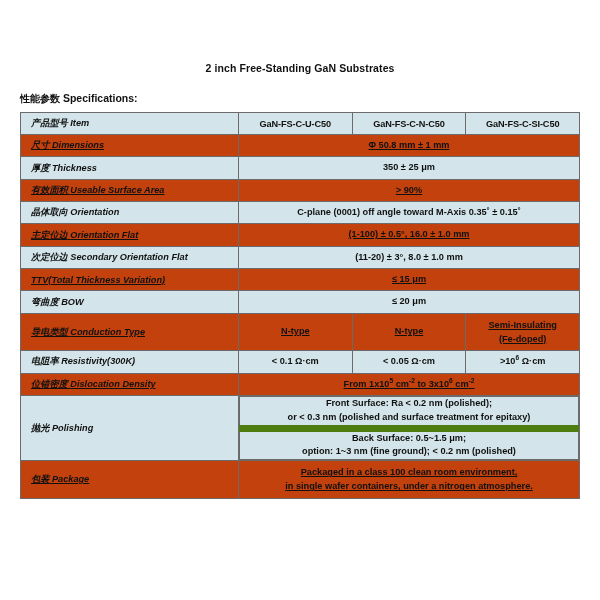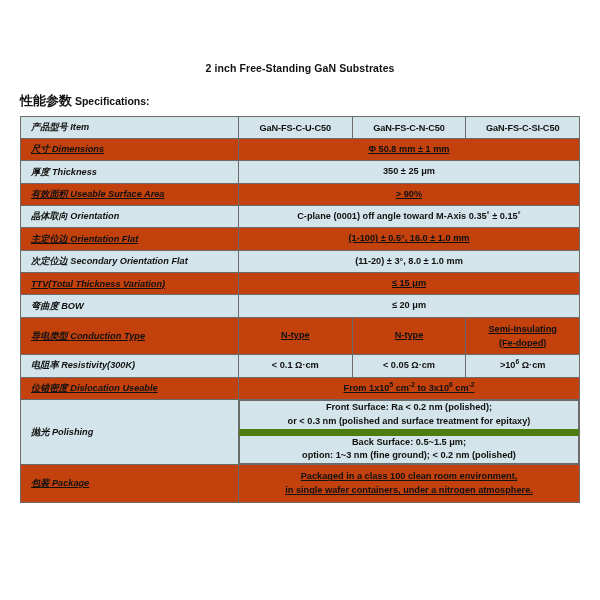--- a/index.html
+++ b/index.html
@@ -30,21 +30,21 @@
   }
   .spec-heading {
     margin: 18px 0 6px 20px;
     font-size: 10.5px;
     font-weight: bold;
     color: #111111;
   }
   .spec-heading .cn {
     font-family: "DejaVu Sans", sans-serif;
     font-weight: bold;
-    font-size: 13px;
+    font-size: 10px;
   }
   table.spec {
     border-collapse: collapse;
     table-layout: fixed;
     margin-left: 20px;
     width: 560px;
     border: 1.3px solid #4a4a4a;
   }
   table.spec td {
     border: 1px solid #6b6b6b;
@@ -211,21 +211,21 @@
             <div>&lt; 0.05 Ω·cm</div>
           </td>
         <td class="val">
             <div>&gt;10<sup>6</sup> Ω·cm</div>
           </td>
       </tr>
 
       <tr class="plain">
         <td class="rowlabel">
           <span class="cn">位错密度</span>
-          <span>Dislocation Useable</span>
+          <span>Dislocation Density</span>
         </td>
         <td class="val" colspan="3">
             <div>From 1x10<sup>5</sup> cm<sup>-2</sup> to 3x10<sup>6</sup> cm<sup>-2</sup></div>
           </td>
       </tr>
 
       <tr class="tint">
         <td class="rowlabel">
           <span class="cn">抛光</span>
           <span>Polishing</span>

